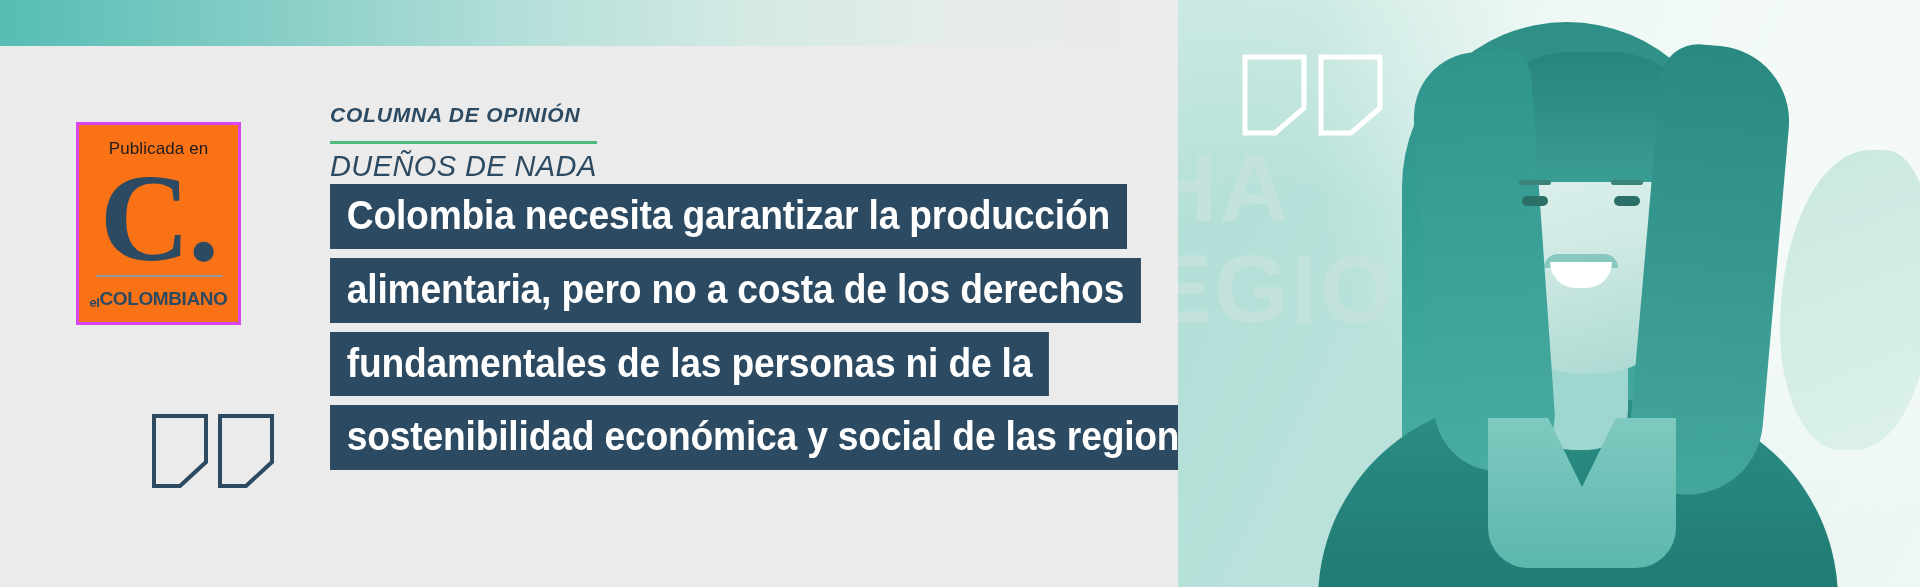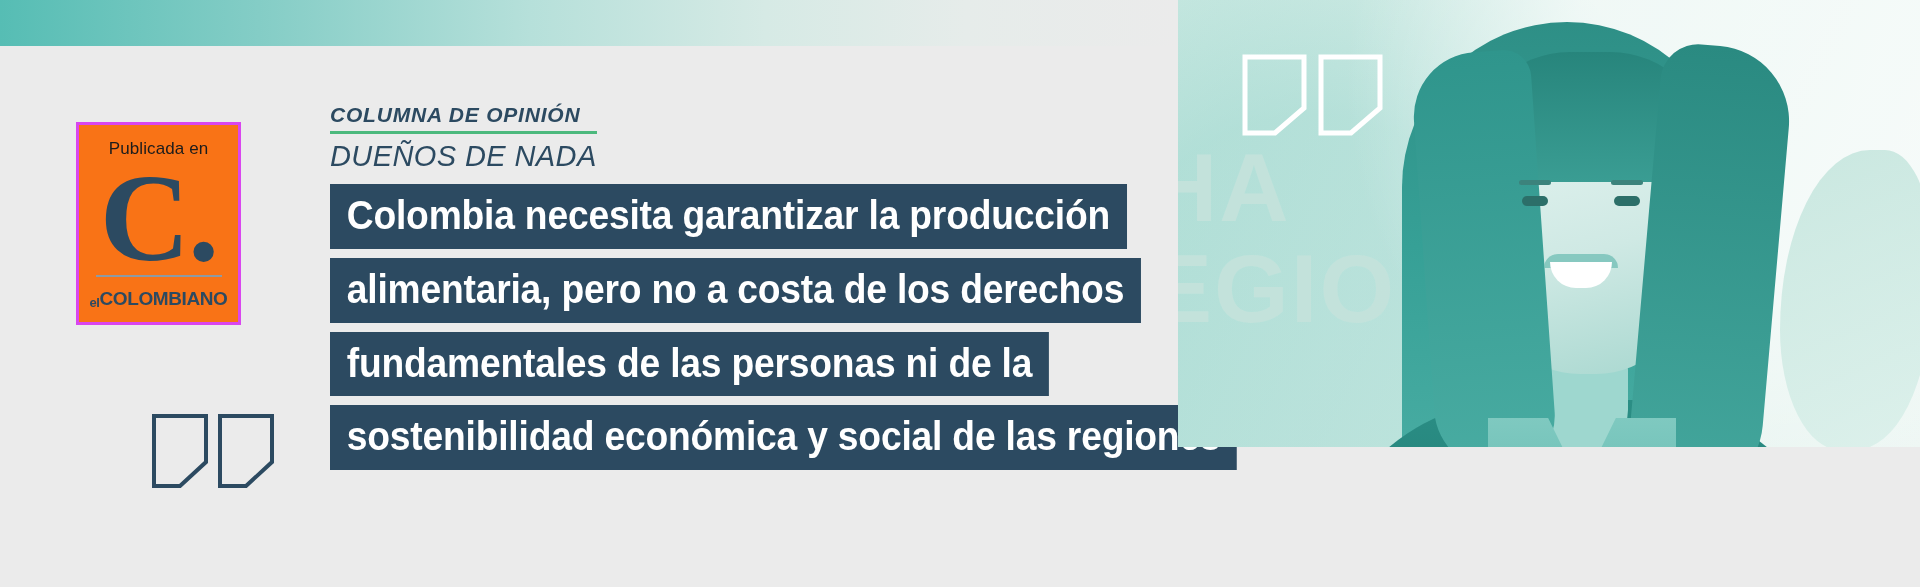--- a/index.html
+++ b/index.html
@@ -43,42 +43,42 @@
   }
   .logo-word .el{font-size:13px;font-weight:700;}
 
   
   .quote-left{position:absolute;left:150px;top:412px;width:130px;height:78px;}
 
   
   .kicker-wrap{position:absolute;left:330px;top:103px;}
   .kicker{
     font-size:21px;font-weight:700;font-style:italic;color:#2c4a61;
-    letter-spacing:.8px;padding-bottom:4px;display:inline-block;
+    letter-spacing:.8px;padding-bottom:14px;display:inline-block;
   }
   .kicker-underline{height:3px;background:#4cb97d;width:100%;}
   .subtitle{
     margin-top:6px;font-size:29px;font-style:italic;font-weight:400;
     color:#2c4a61;letter-spacing:.4px;text-align:right;
   }
 
   
   .headline{position:absolute;left:330px;top:184px;width:830px;}
   .hl-line{
     display:table;background:#2c4a61;color:#ffffff;
     font-size:40px;font-weight:700;line-height:1.02;
     padding:11px 18px 13px 18px;margin-bottom:9px;
     font-stretch:condensed;
     transform:scaleX(.93);transform-origin:left center;
     white-space:nowrap;letter-spacing:-.2px;
   }
 
   
   .right-panel{
-    position:absolute;left:1178px;top:0;width:742px;height:447px;overflow:hidden;
+    position:absolute;left:1178px;top:0;width:742px;height:587px;overflow:hidden;
     background:linear-gradient(160deg,#d9efe9 0%,#cfeae3 35%,#e8f4f0 70%,#f2f7f5 100%);
   }
   .rp-texture{
     position:absolute;inset:0;
     background:
       radial-gradient(circle at 78% 18%, rgba(255,255,255,.55) 0 28%, rgba(255,255,255,0) 60%),
       radial-gradient(circle at 18% 72%, rgba(120,200,190,.35) 0 30%, rgba(120,200,190,0) 62%),
       linear-gradient(115deg,#cdeae3 0%,#dff1ec 45%,#eef7f4 100%);
   }
   .rp-ghost{

